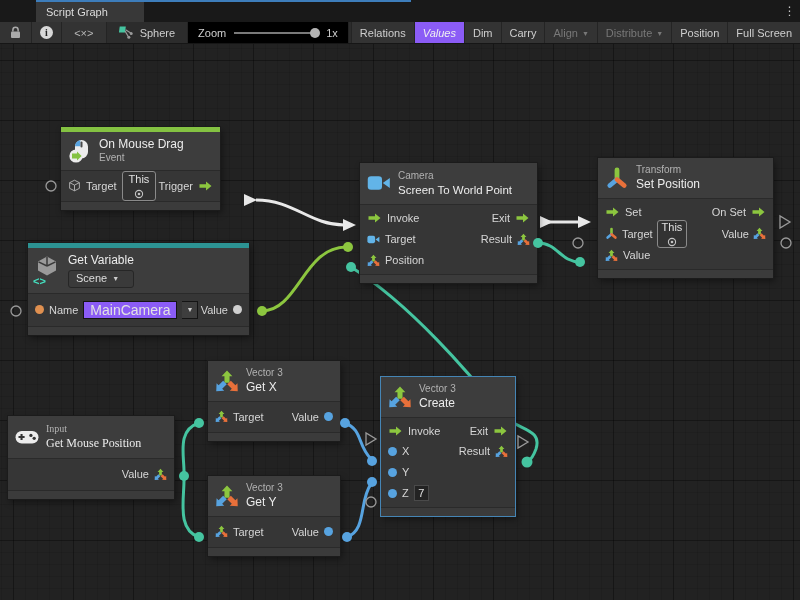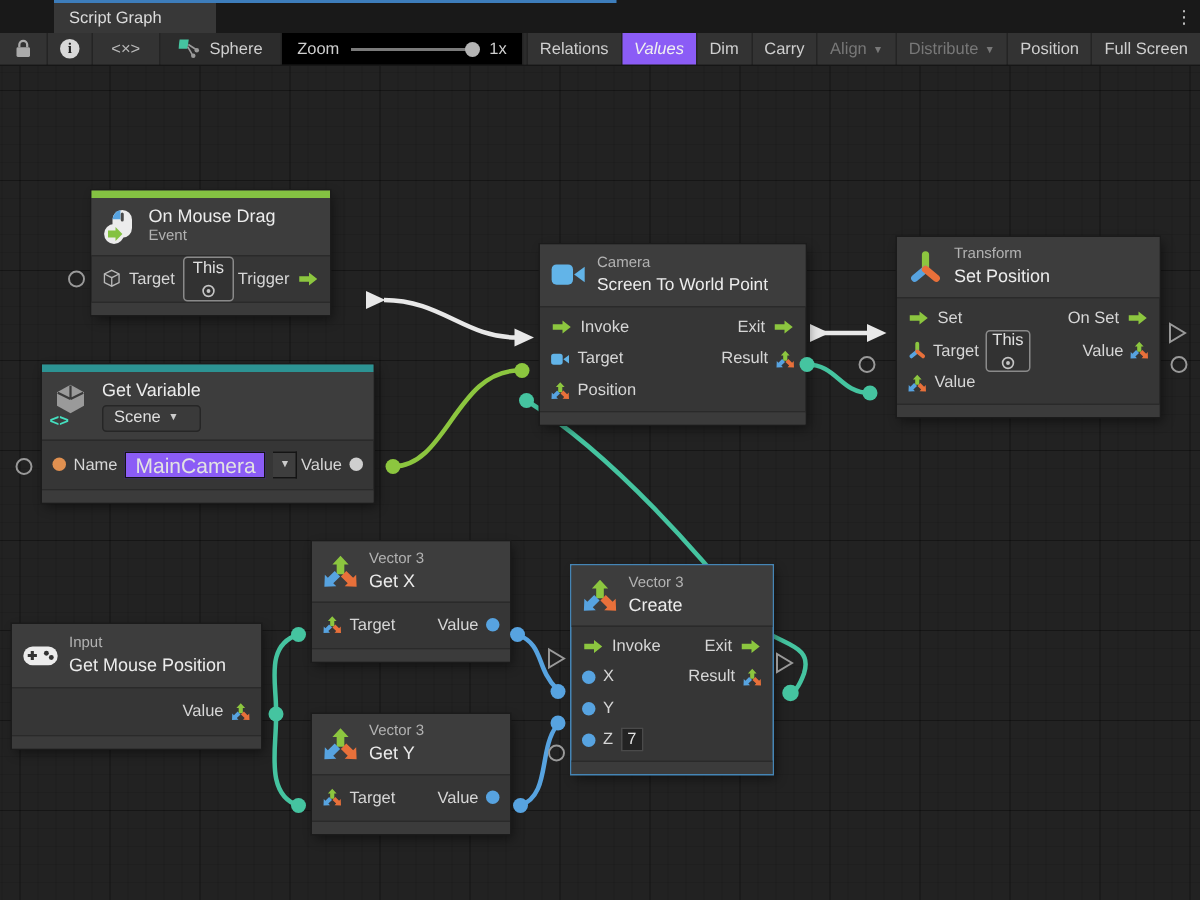--- a/index.html
+++ b/index.html
@@ -514,21 +514,21 @@
             <span class="zfield">
                 <span>7</span>
               </span>
           </span>
         </div>
       </div>
       <div class="nfoot"></div>
     </div>
 
     <div class="node" style="left:8px; top:372px; width:166px;">
-      <div class="nhead" style="padding-top:7px; padding-bottom:7px;">
+      <div class="nhead" style="padding-top:7px; padding-bottom:7px;font-family:Liberation Serif, serif;">
         <svg class="ic24" viewBox="0 0 22 20">
             <use href="#padico"></use>
           </svg>
         <div class="tt">
           <span class="ncat">Input</span>
           <span class="ntitle">Get Mouse Position</span>
         </div>
       </div>
       <div class="nbody">
         <div class="prow" style="height:25px">

